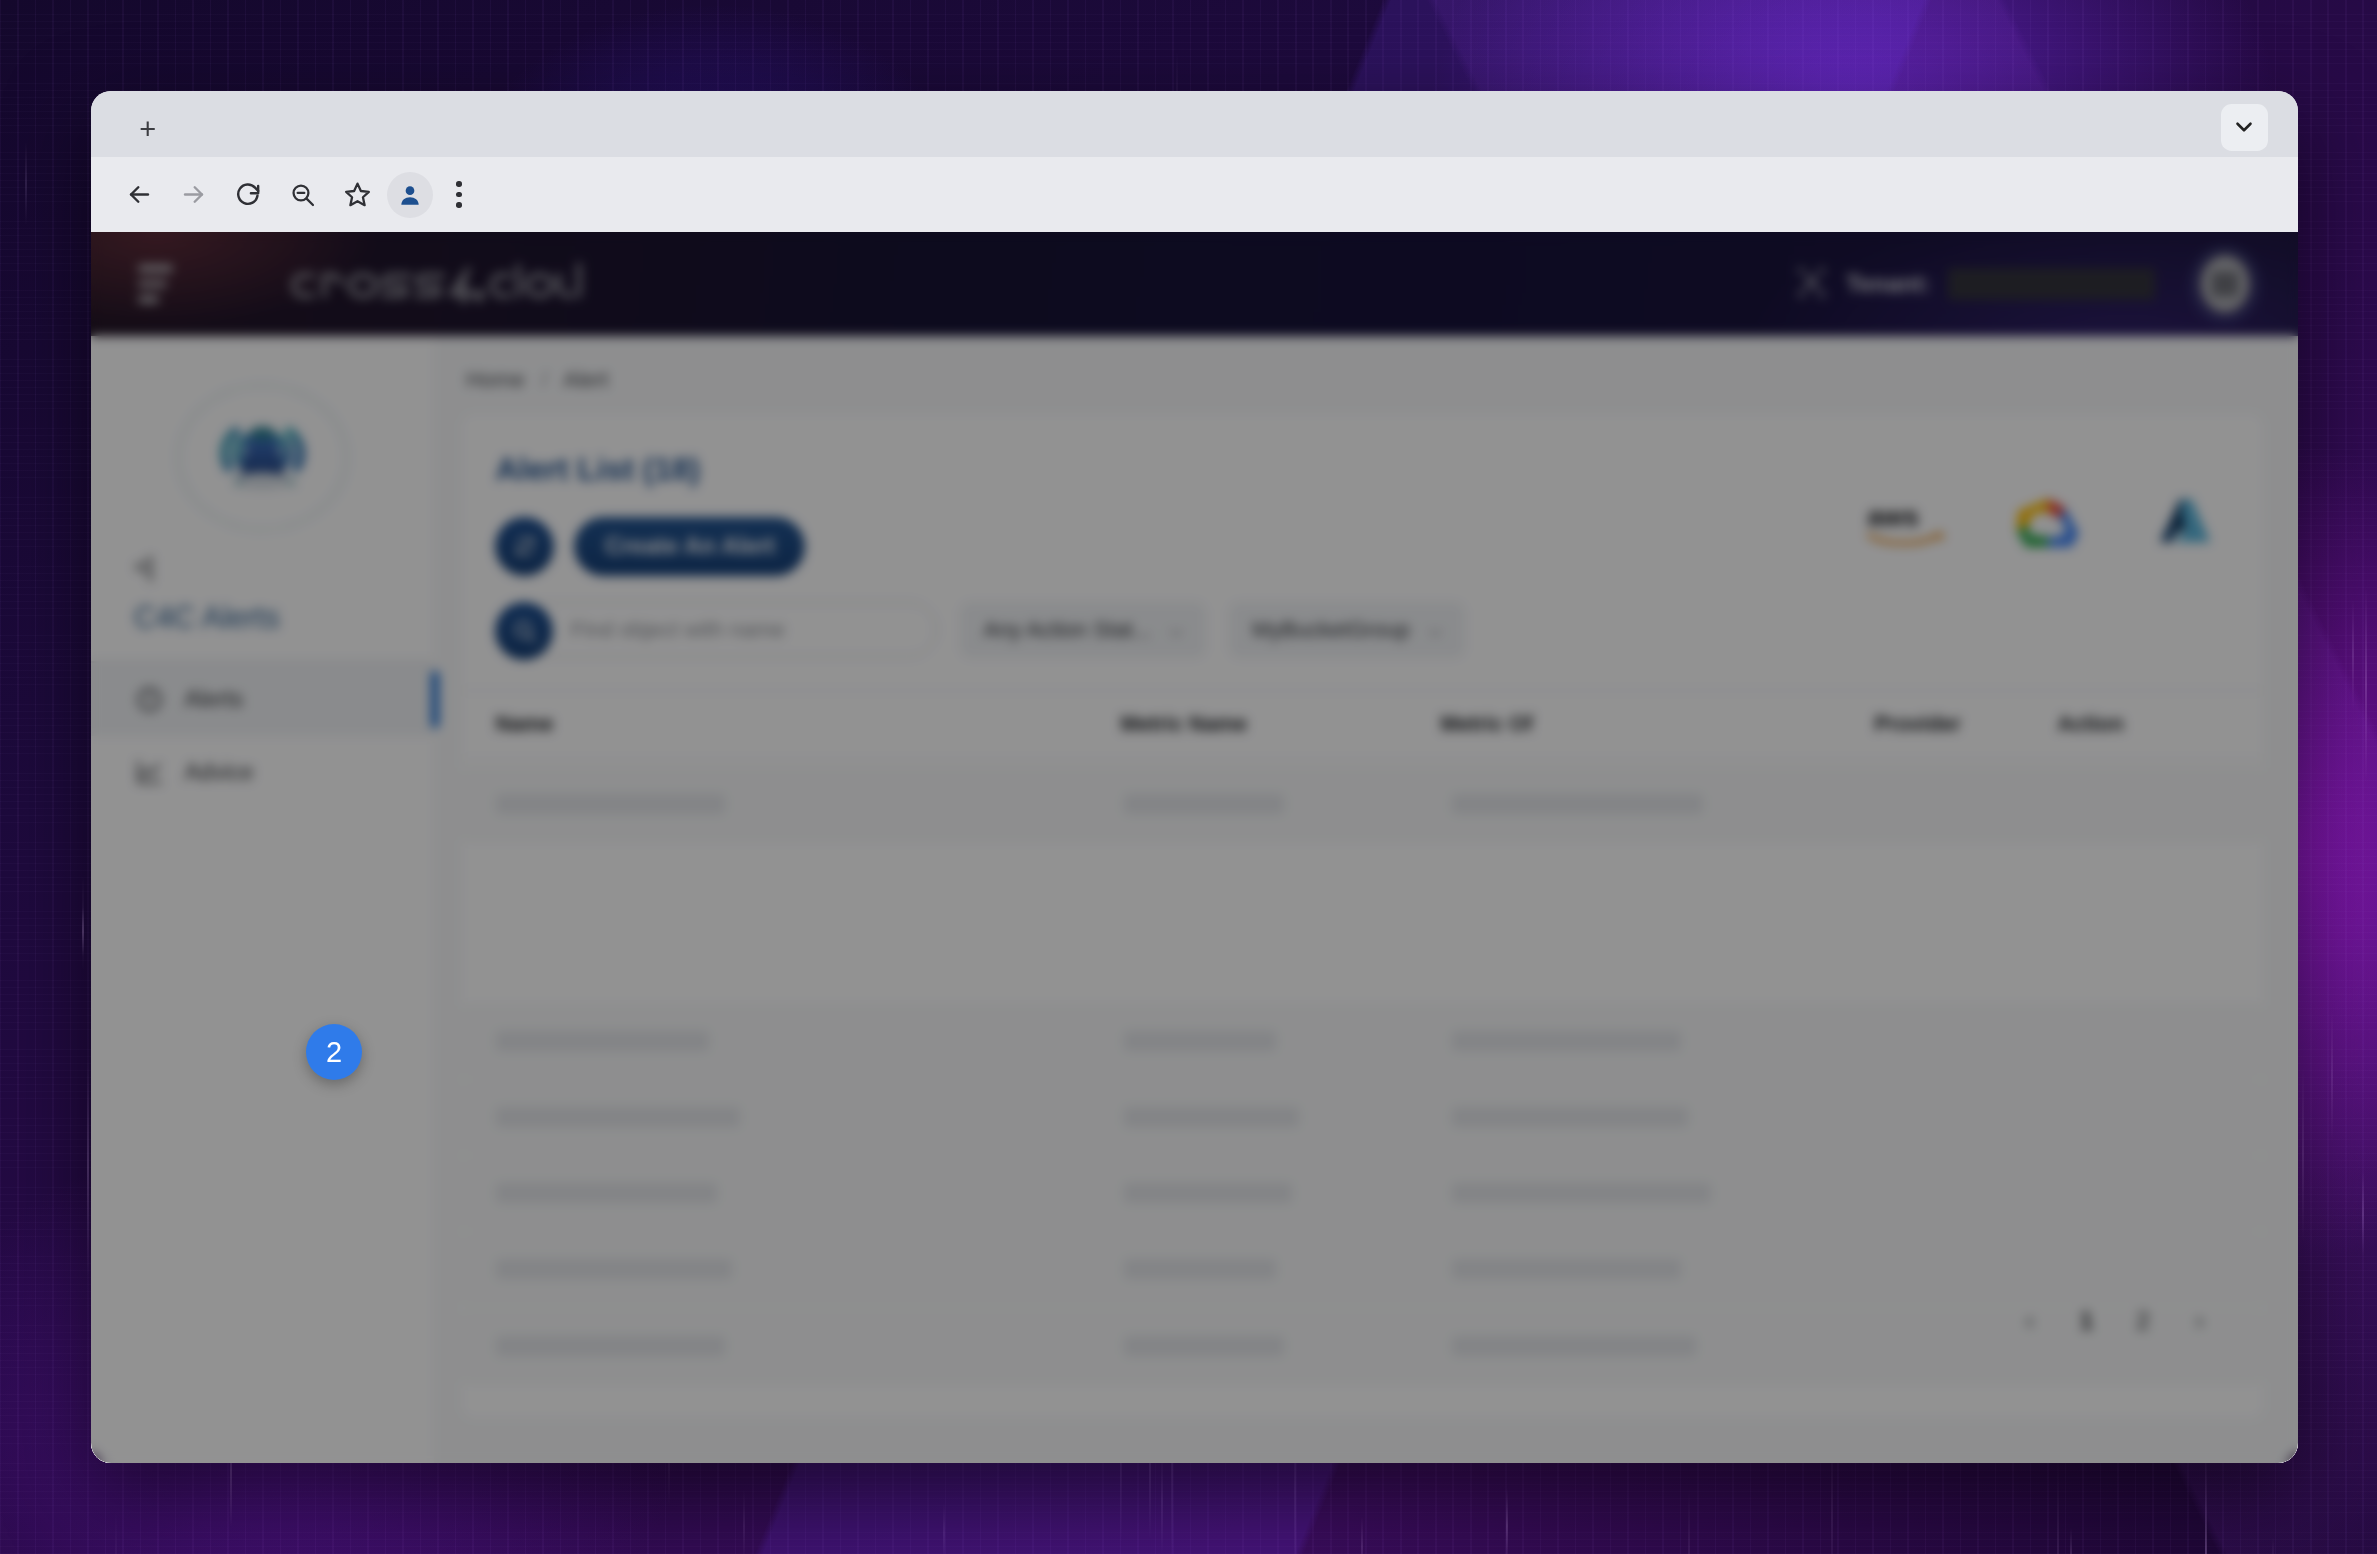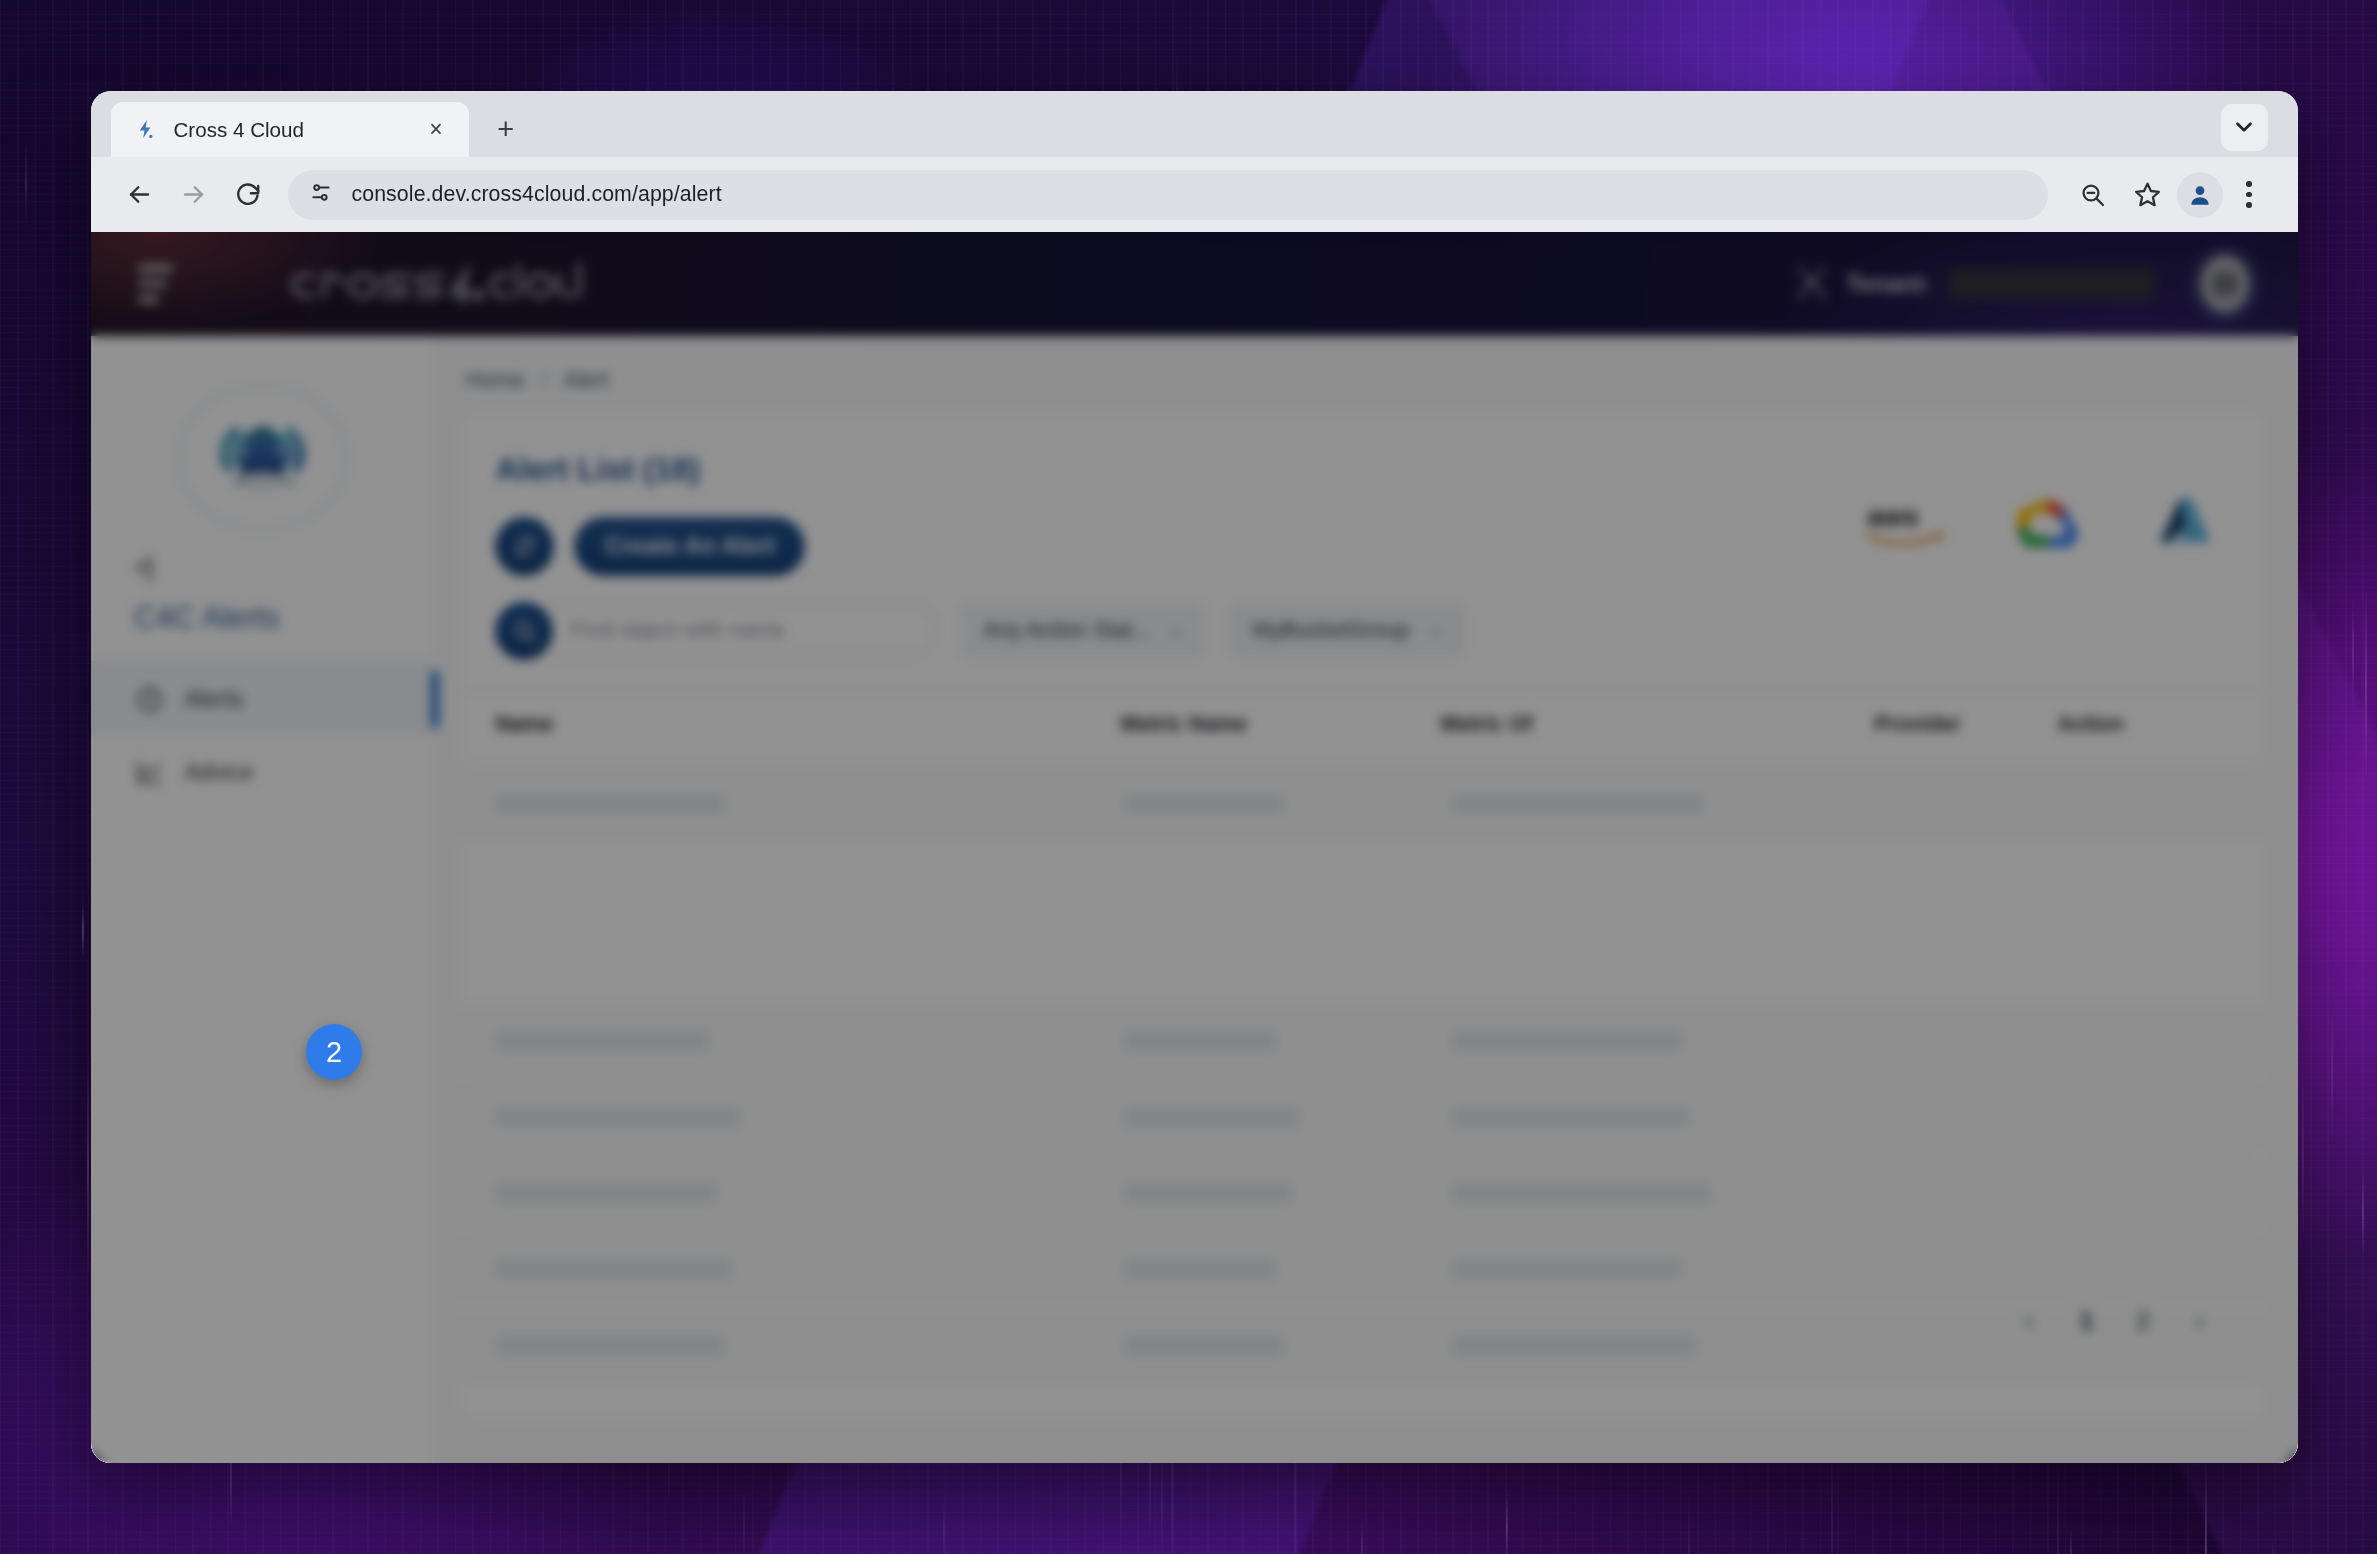--- a/index.html
+++ b/index.html
@@ -449,30 +449,20 @@
     <div class="rain" style="left: 104px; top: 1237px; height: 73px; opacity: 0.62;"></div>
     <div class="rain" style="left: 2214px; top: 888px; height: 154px; opacity: 0.53;"></div>
     <div class="rain" style="left: 749px; top: 1001px; height: 167px; opacity: 0.37;"></div>
     <div class="rain" style="left: 1211px; top: 409px; height: 142px; opacity: 0.28;"></div>
     <div class="rain" style="left: 237px; top: 459px; height: 160px; opacity: 0.48;"></div>
   </div>
 
 <div id="browser">
 
   <div class="tabstrip">
-    <div class="tab">
-      <span class="tab-fav">
-        <svg width="23" height="23" viewBox="0 0 24 24">
-          <path d="M13.5 2 L6 13 L11 13 L9.5 21 L17 10 L12.2 10 Z" fill="#3a76b8"></path>
-          <circle cx="17.6" cy="19.2" r="1.7" fill="#3a76b8"></circle>
-        </svg>
-      </span>
-      <span class="tab-title">Cross 4 Cloud</span>
-      <span class="tab-close">×</span>
-    </div>
     <div class="newtab">+</div>
     <div class="tabstrip-spacer"></div>
     <div class="tabstrip-chevron">
       <svg width="26" height="26" viewBox="0 0 24 24" fill="none" stroke="#222" stroke-width="2.4" stroke-linecap="round" stroke-linejoin="round">
           <polyline points="6 9 12 15 18 9"></polyline>
         </svg>
     </div>
   </div>
 
   <div class="toolbar">
@@ -486,31 +476,20 @@
       <svg width="29" height="29" viewBox="0 0 24 24" fill="none" stroke="currentColor" stroke-width="2" stroke-linecap="round" stroke-linejoin="round">
           <line x1="5" y1="12" x2="19" y2="12"></line>
           <polyline points="13 6 19 12 13 18"></polyline>
         </svg>
     </div>
     <div class="tb-btn">
       <svg width="29" height="29" viewBox="0 0 24 24" fill="none" stroke="currentColor" stroke-width="2" stroke-linecap="round" stroke-linejoin="round">
           <polyline points="20 5 20 11 14 11"></polyline>
           <path d="M19.4 13a8 8 0 1 1-2-6.7L20 9"></path>
         </svg>
-    </div>
-    <div class="omnibox">
-      <span>
-        <svg width="26" height="26" viewBox="0 0 24 24" fill="none" stroke="#2f3035" stroke-width="1.9" stroke-linecap="round">
-            <circle cx="8" cy="7" r="2.2"></circle>
-            <line x1="11" y1="7" x2="19" y2="7"></line>
-            <circle cx="15" cy="16" r="2.2"></circle>
-            <line x1="5" y1="16" x2="12" y2="16"></line>
-          </svg>
-      </span>
-      <span class="omni-url">console.dev.cross4cloud.com/app/alert</span>
     </div>
     <div class="tb-right">
       <div class="tb-btn">
         <svg width="27.4" height="27.4" viewBox="0 0 24 24" fill="none" stroke="#2f3035" stroke-width="2" stroke-linecap="round">
             <circle cx="10.5" cy="10.5" r="6.5"></circle>
             <line x1="15.4" y1="15.4" x2="21" y2="21"></line>
             <line x1="7.6" y1="10.5" x2="13.4" y2="10.5"></line>
           </svg>
       </div>
       <div class="tb-btn">

